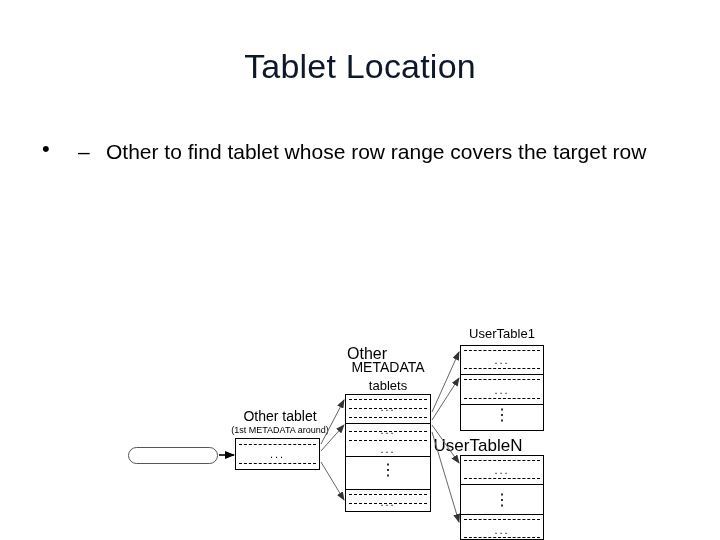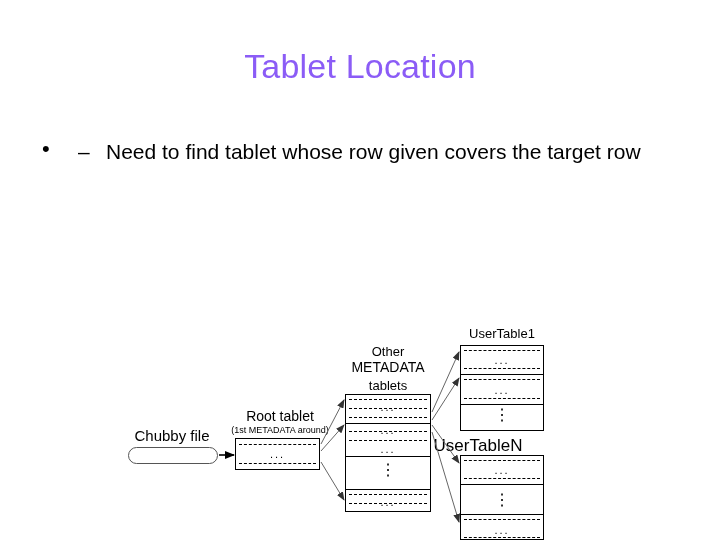--- a/index.html
+++ b/index.html
@@ -28,21 +28,21 @@
   #slide-title {
     position: absolute;
     left: 0;
     top: 45px;
     width: 720px;
     text-align: center;
     font-size: 34px;
     line-height: 42px;
     font-weight: normal;
     letter-spacing: 0.2px;
-    color: #8b5cf6;
+    color: #0f172a;
   }
 
   
   #body-text {
     position: absolute;
     left: 34px;
     top: 130px;
     width: 660px;
   }
   .bullet-l1 {
@@ -151,40 +151,39 @@
   <div id="slide-title">Tablet Location</div>
 
   <div id="body-text">
 
     <div class="bullet-l1">
       <span class="marker">•</span>
     </div>
 
     <div class="bullet-l2">
       <span class="marker">–</span>
-      <span>Need to find tablet whose row given covers the target row</span>
+      <span>Other to find tablet whose row range covers the target row</span>
     </div>
 
   </div>
 
   <div id="diagram">
 
-    <div class="dg-label" style="left:124px; top:428px; width:96px; font-size:15px;">Chubby file</div>
     <div class="dg-pill" style="left:128px; top:447px; width:90px; height:17px;"></div>
 
-    <div class="dg-label" style="left:228px; top:409px; width:104px; font-size:14px;">Root tablet</div>
+    <div class="dg-label" style="left:228px; top:409px; width:104px; font-size:14px;">Other tablet</div>
     <div class="dg-label" style="left:226px; top:425px; width:108px; font-size:9px;">(1st METADATA around)</div>
 
     <div class="dg-box" style="left:235px; top:438px; width:85px; height:32px;">
       <div class="dash" style="top:5px;"></div>
       <div class="dash" style="top:24px;"></div>
       <div class="ellipsis-h" style="left:0; right:0; top:10px;">...</div>
     </div>
 
-    <div class="dg-label" style="left:345px; top:345px; width:86px; font-size:13px;">Other</div>
+    <div class="dg-label" style="left:324px; top:345px; width:86px; font-size:16px;">Other</div>
     <div class="dg-label" style="left:337px; top:360px; width:102px; font-size:14px;">METADATA</div>
     <div class="dg-label" style="left:345px; top:379px; width:86px; font-size:13px;">tablets</div>
 
     <div class="dg-box" style="left:345px; top:394px; width:86px; height:118px;">
 
       <div class="dash" style="top:4px;"></div>
       <div class="dash" style="top:13px;"></div>
       <div class="dash" style="top:22px;"></div>
       <div class="ellipsis-h" style="left:0; right:0; top:7px;">...</div>
       <div class="divider" style="top:28px;"></div>

